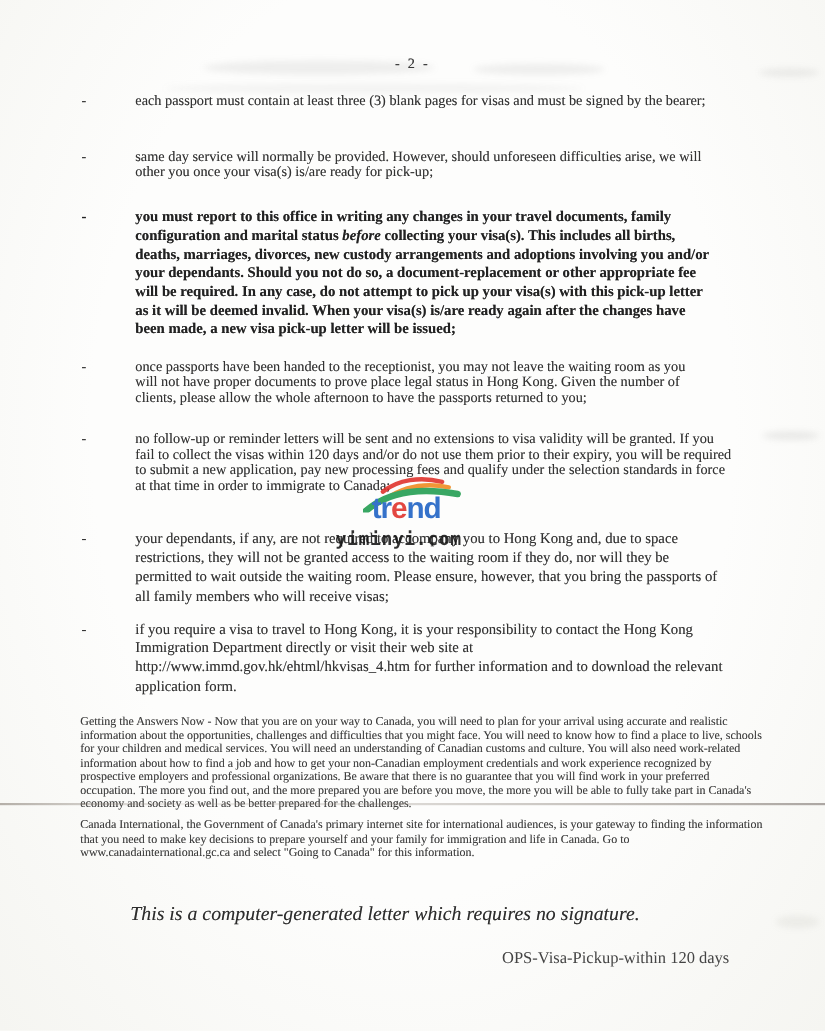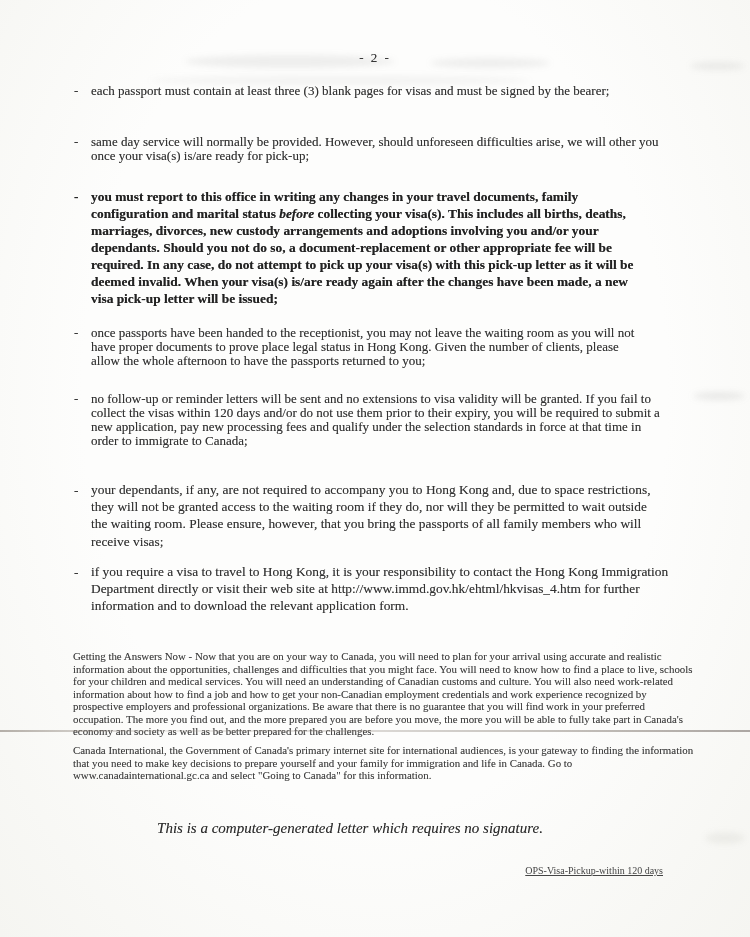--- a/index.html
+++ b/index.html
@@ -18,21 +18,21 @@
     position: absolute; top: 50px; left: 0; width: 750px;
     text-align: center; font-size: 13px; letter-spacing: 2px;
     color: #333; text-shadow: 0 0 0.5px rgba(40,40,40,0.5);
   }
   
   .bullet {
     position: absolute; left: 74px; display: flex;
     color: #333; text-shadow: 0 0 0.5px rgba(40,40,40,0.45);
   }
   .bullet .marker { width: 17px; flex: none; }
-  .bullet .btext { flex: 1; }
+  .bullet .btext { flex: 1; margin-left: 32px; }
   .b1 { top: 84px;  width: 577px; font-size: 13px;   line-height: 13.6px; }
   .b2 { top: 135px; width: 587px; font-size: 13px;   line-height: 13.6px; }
   .b3 { top: 188px; width: 574px; font-size: 13.4px; line-height: 17px;
         font-weight: bold; color: #222; text-shadow: 0 0 0.6px rgba(20,20,20,0.55); }
   .b3 .em { font-style: italic; }
   .b4 { top: 326px; width: 563px; font-size: 13px;   line-height: 14px; }
   .b5 { top: 392px; width: 592px; font-size: 13px;   line-height: 14px; }
   .b6 { top: 481px; width: 582px; font-size: 13.4px; line-height: 17.2px; }
   .b7 { top: 563px; width: 606px; font-size: 13.4px; line-height: 17.2px; }
   
@@ -40,27 +40,27 @@
     position: absolute; left: 73px; width: 622px;
     font-size: 10.9px; line-height: 12.5px; color: #3d3d3d;
     text-shadow: 0 0 0.4px rgba(60,60,60,0.4);
   }
   .p-getting { top: 650px; }
   .p-canada  { top: 744px; line-height: 12.7px; }
   .p-canada .link { }
   
   .signature {
     position: absolute; top: 820px; left: 0; width: 700px;
-    text-align: center; font-style: italic; font-size: 15px;
+    text-align: center; font-style: italic; font-size: 18px;
     color: #2c2c2c; text-shadow: 0 0 0.5px rgba(40,40,40,0.4);
   }
   
   .footer {
     position: absolute; top: 864px; right: 87px; width: 300px;
-    text-align: right; font-size: 10px; line-height: 14px; color: #444; text-decoration: underline;
+    text-align: right; font-size: 15px; line-height: 14px; color: #444;
   }
   
   .watermark { position: absolute; left: 300px; top: 432px; width: 170px; height: 72px; opacity: 0.88; z-index: 5; }
   .wm-swoosh { position: absolute; left: 30px; top: 0; }
   .wm-brand {
     position: absolute; left: 38px; top: 16px;
     font-family: "Liberation Sans", sans-serif; font-weight: bold;
     font-size: 27px; letter-spacing: -1px; line-height: 28px;
   }
   .wm-blue { color: #1a5fc4; }
@@ -129,20 +129,29 @@
   <div class="bullet b6">
     <span class="marker">-</span>
     <div class="btext">your dependants, if any, are not required to accompany you to Hong Kong and, due to space restrictions, they will not be granted access to the waiting room if they do, nor will they be permitted to wait outside the waiting room.  Please ensure, however, that you bring the passports of all family members who will receive visas;</div>
   </div>
 
   <div class="bullet b7">
     <span class="marker">-</span>
     <div class="btext">if you require a visa to travel to Hong Kong, it is your responsibility to contact the Hong Kong Immigration Department directly or visit their web site at http://www.immd.gov.hk/ehtml/hkvisas_4.htm for further information and to download the relevant application form.</div>
   </div>
 
+  <div class="watermark">
+    <svg class="wm-swoosh" width="90" height="34" viewBox="0 0 90 34">
+      <path d="M18,15 C32,4 52,1 72,6" stroke="#e02f28" stroke-width="4" fill="none" stroke-linecap="round"></path>
+      <path d="M22,21 C38,10 58,7 78,11" stroke="#f0881c" stroke-width="4" fill="none" stroke-linecap="round"></path>
+      <path d="M2,33 C22,15 52,11 86,17" stroke="#1f9c4e" stroke-width="6" fill="none" stroke-linecap="round"></path>
+    </svg>
+    <div class="wm-brand"><span class="wm-blue">tr</span><span class="wm-red">e</span><span class="wm-blue">nd</span></div>
+    <div class="wm-domain">yiminyi.com</div>
+  </div>
 
   <div class="small-para p-getting">Getting the Answers Now - Now that you are on your way to Canada, you will need to plan for your arrival using accurate and realistic information about the opportunities, challenges and difficulties that you might face. You will need to know how to find a place to live, schools for your children and medical services. You will need an understanding of Canadian customs and culture. You will also need work-related information about how to find a job and how to get your non-Canadian employment credentials and work experience recognized by prospective employers and professional organizations. Be aware that there is no guarantee that you will find work in your preferred occupation. The more you find out, and the more prepared you are before you move, the more you will be able to fully take part in Canada's economy and society as well as be better prepared for the challenges.</div>
 
   <div class="small-para p-canada"><span>Canada International, the Government of Canada's primary internet site for international audiences, is your gateway to finding the information that you need to make key decisions to prepare yourself and your family for immigration and life in Canada. Go to </span><span class="link">www.canadainternational.gc.ca</span><span> and select "Going to Canada" for this information.</span></div>
 
   <div class="signature">This is a computer-generated letter which requires no signature.</div>
 
   <div class="footer">
     <div>OPS-Visa-Pickup-within 120 days</div>
   </div>

